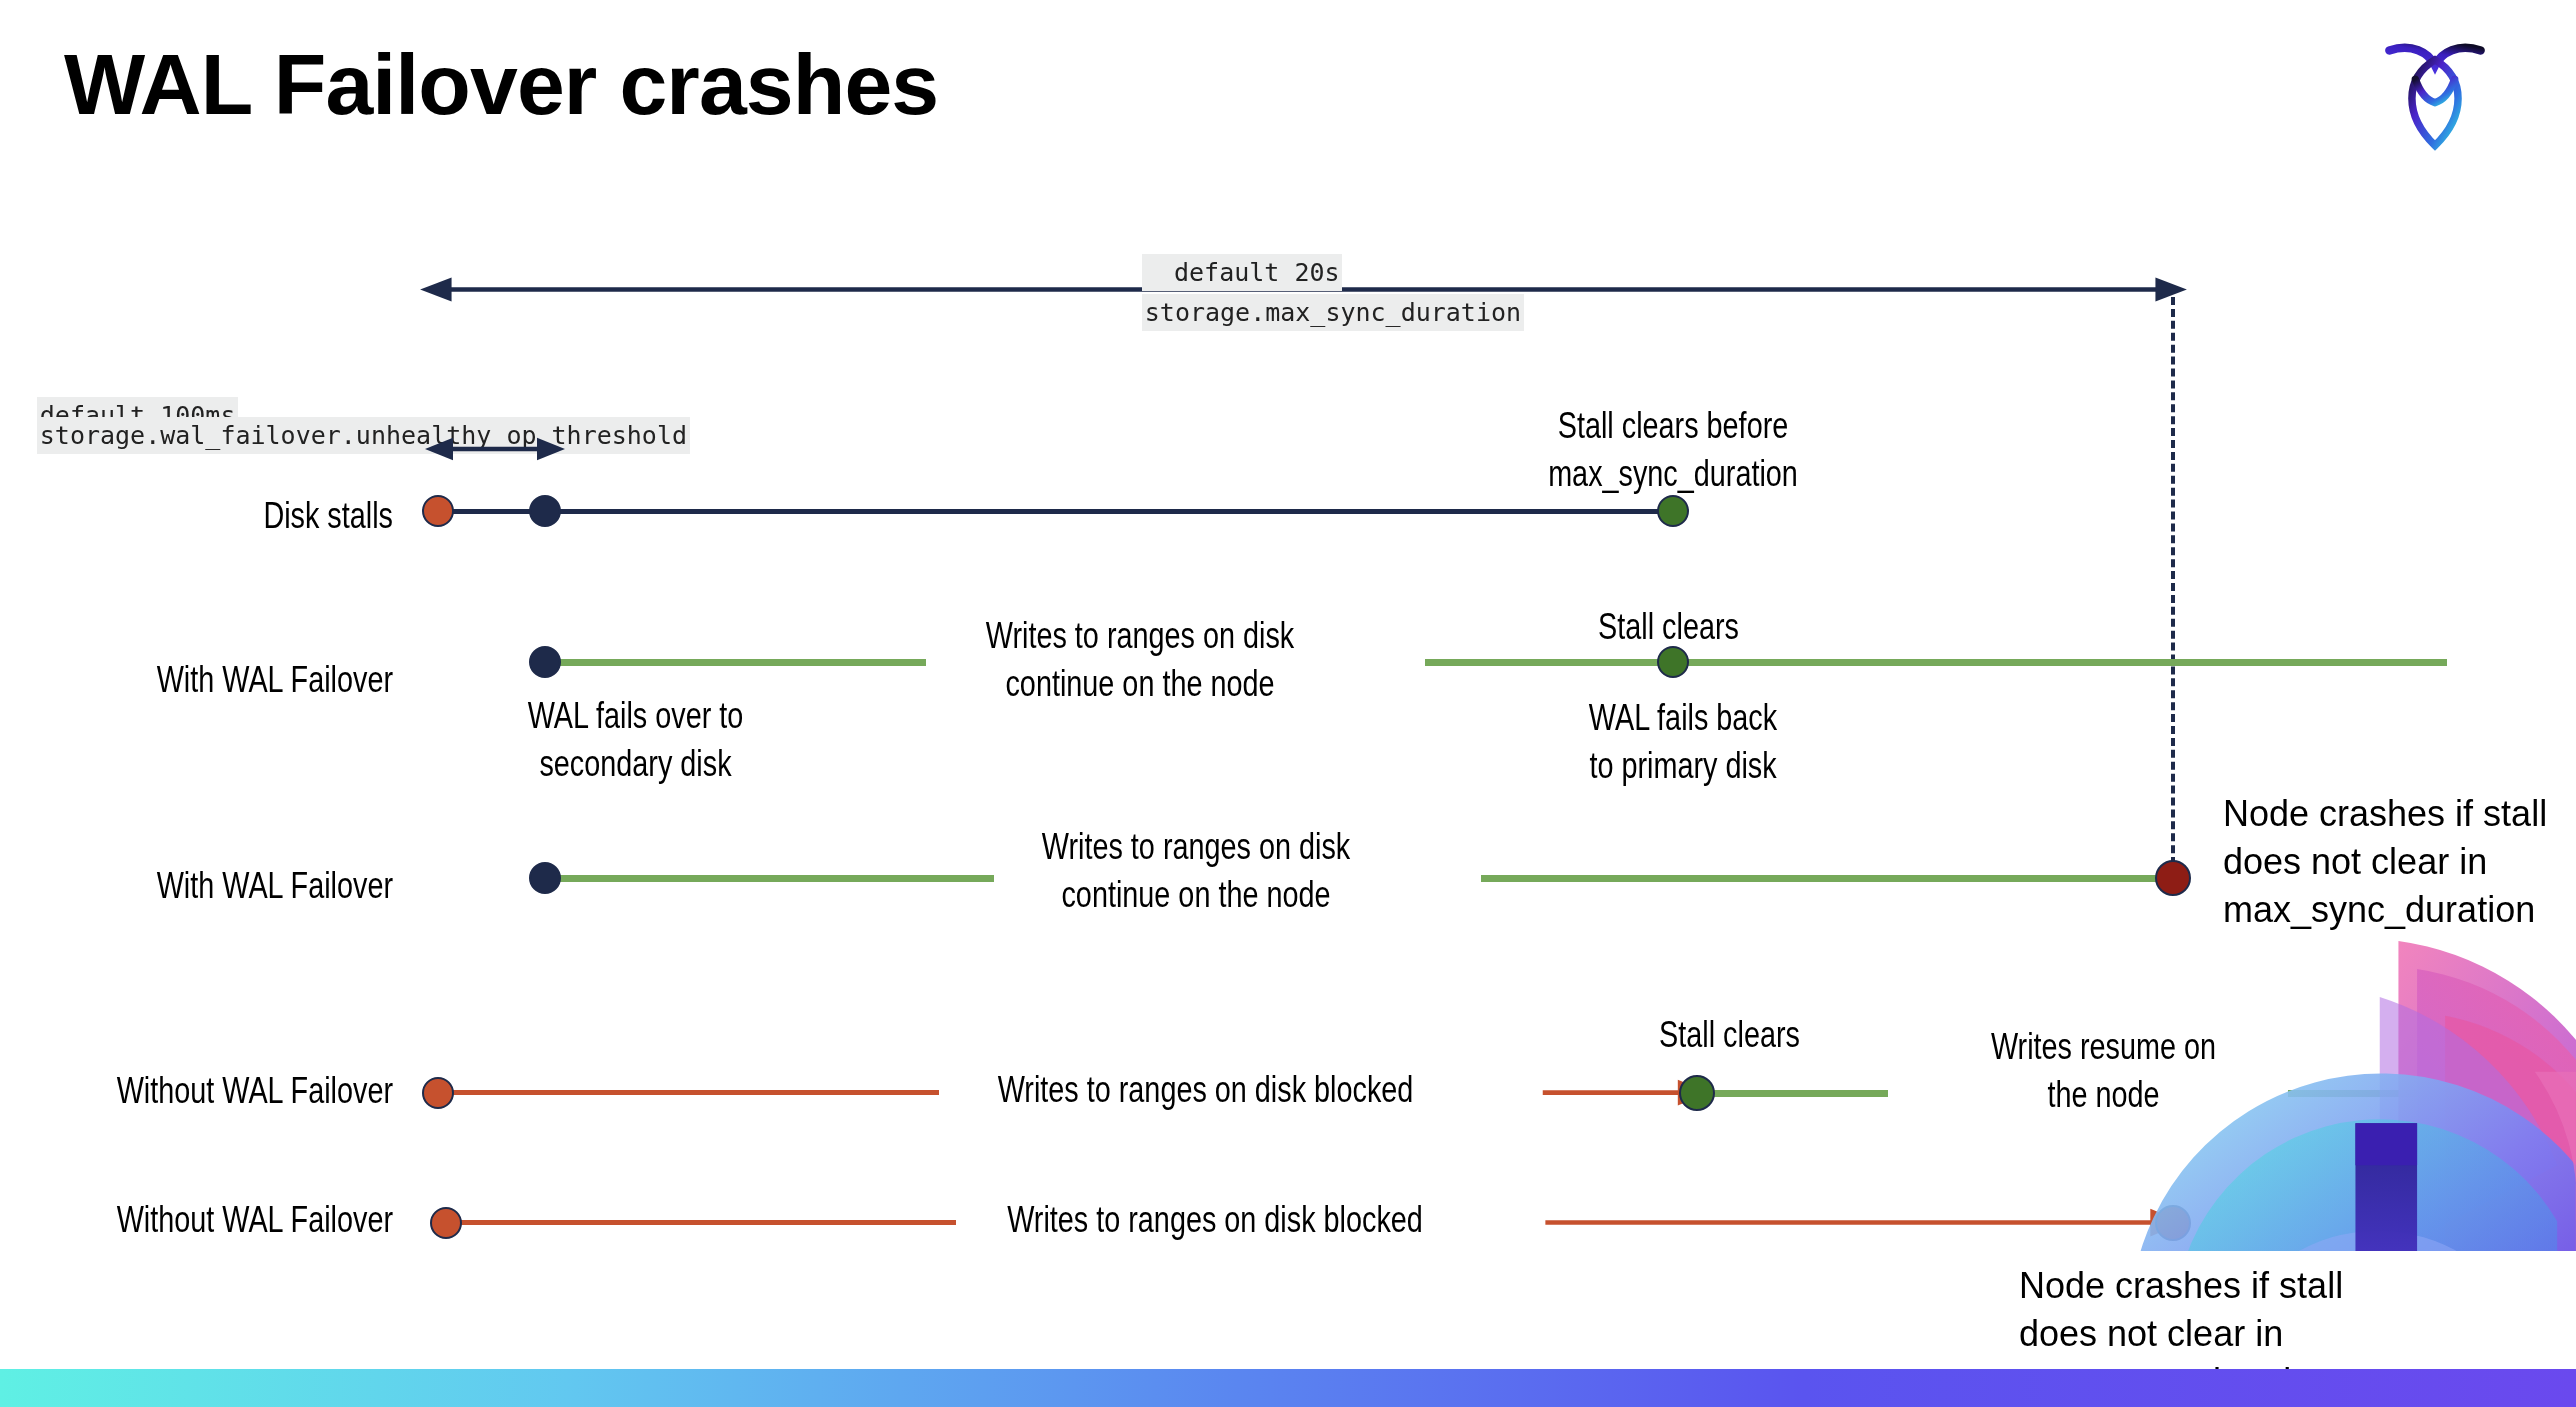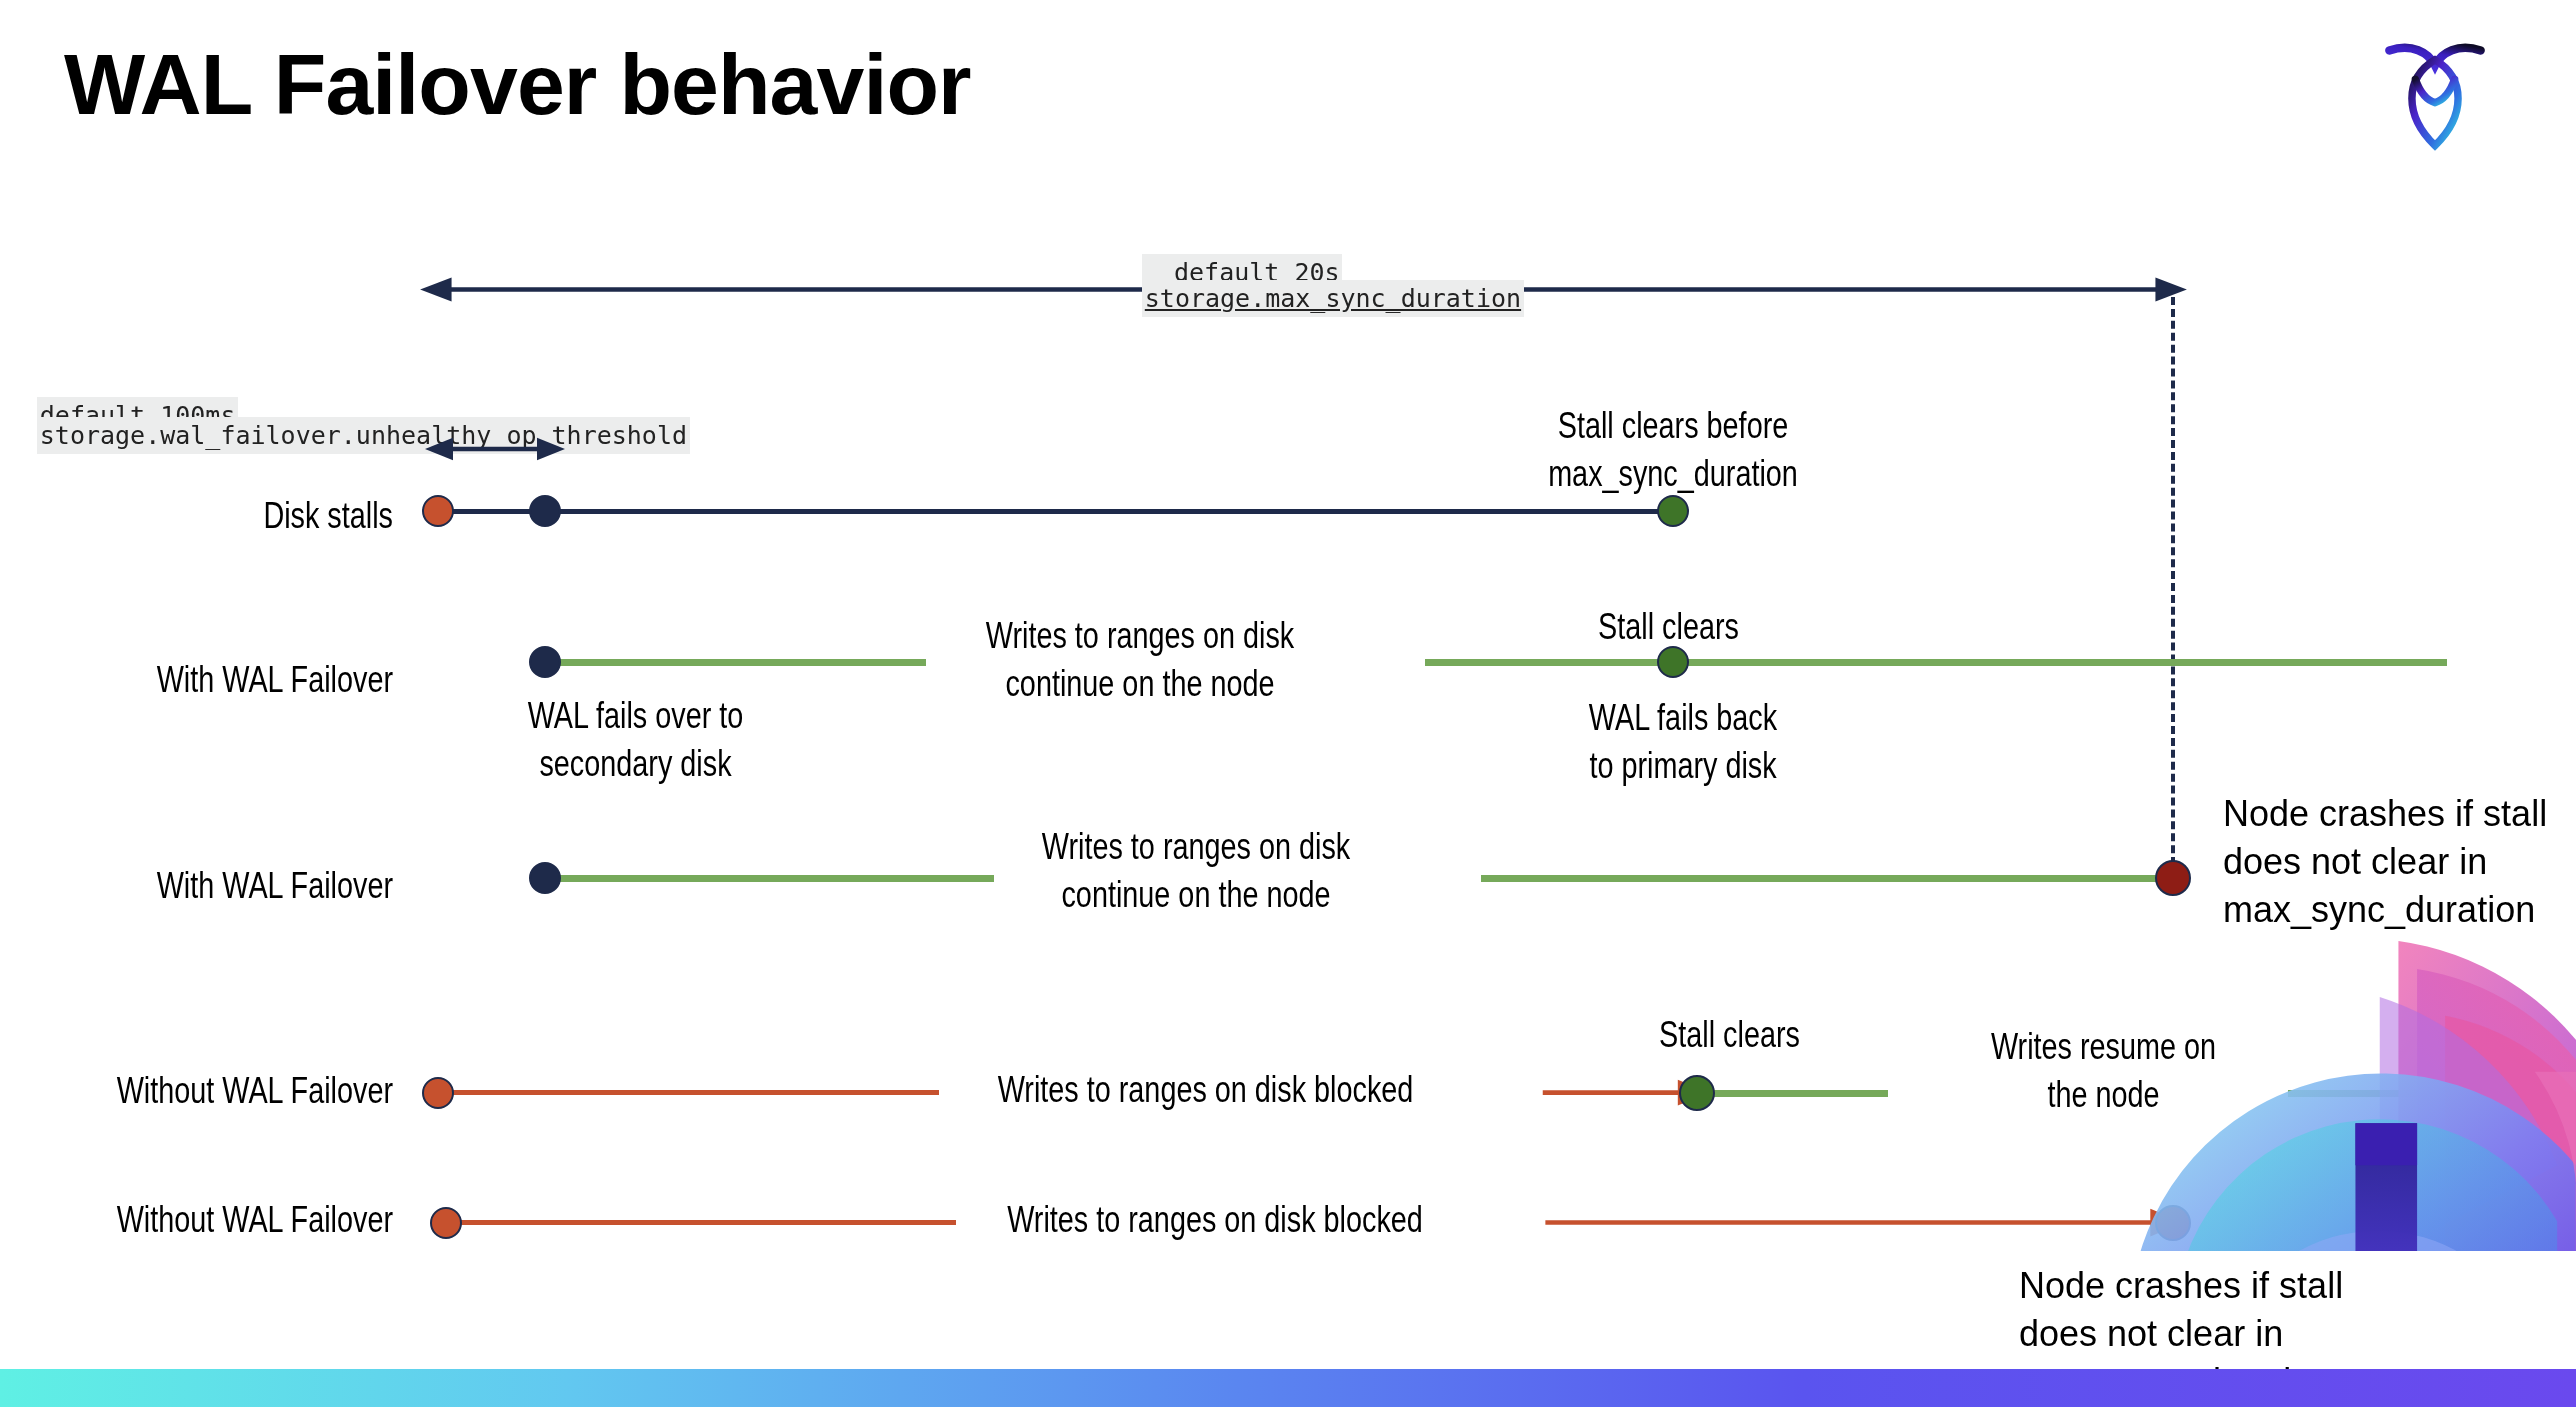--- a/index.html
+++ b/index.html
@@ -79,21 +79,21 @@
   }
   #whitecard{
     position:absolute;left:1983px;top:1251px;width:593px;height:157px;background:#fff;
   }
 </style>
 </head>
 <body>
 
 <div class="stage">
 
-  <div id="page-title">WAL Failover behavior</div>
+  <div id="page-title">WAL Failover crashes</div>
 
   <div id="logo">
     <svg viewBox="0 0 118 135" width="110" height="126" aria-hidden="true">
       <defs>
         <linearGradient id="lg1" x1="0" y1="0" x2="1" y2="1">
           <stop offset="0%" stop-color="#120d2e"></stop>
           <stop offset="35%" stop-color="#4a23c9"></stop>
           <stop offset="70%" stop-color="#2f6fe0"></stop>
           <stop offset="100%" stop-color="#30e0e0"></stop>
         </linearGradient>
@@ -110,21 +110,21 @@
     </svg>
   </div>
 
   <svg class="line" style="left:411px;top:271px;width:1785px;height:37px;" viewBox="0 0 1910 40" width="1785" height="37">
     <line x1="22" y1="20" x2="1888" y2="20" stroke="#1e2a4a" stroke-width="5"></line>
     <polygon points="0,20 34,7 34,33" fill="#1e2a4a"></polygon>
     <polygon points="1910,20 1876,7 1876,33" fill="#1e2a4a"></polygon>
   </svg>
 
   <div class="codebox" style="left:1142px;top:254px;padding-left:32px;">default 20s</div>
-  <div class="codebox" style="left:1142px;top:280px;text-decoration:underline;">storage.max_sync_duration</div>
+  <div class="codebox" style="left:1142px;top:294px;">storage.max_sync_duration</div>
 
   <div class="codebox" style="left:37px;top:353px;margin-top:44px;">default 100ms</div>
   <div class="codebox" style="left:37px;top:417px;">storage.wal_failover.unhealthy_op_threshold</div>
 
   <svg class="line" style="left:425px;top:432px;width:140px;height:34px;" viewBox="0 0 150 36" width="140" height="34">
     <line x1="20" y1="18" x2="130" y2="18" stroke="#1e2a4a" stroke-width="5"></line>
     <polygon points="0,18 30,6 30,30" fill="#1e2a4a"></polygon>
     <polygon points="150,18 120,6 120,30" fill="#1e2a4a"></polygon>
   </svg>
 

